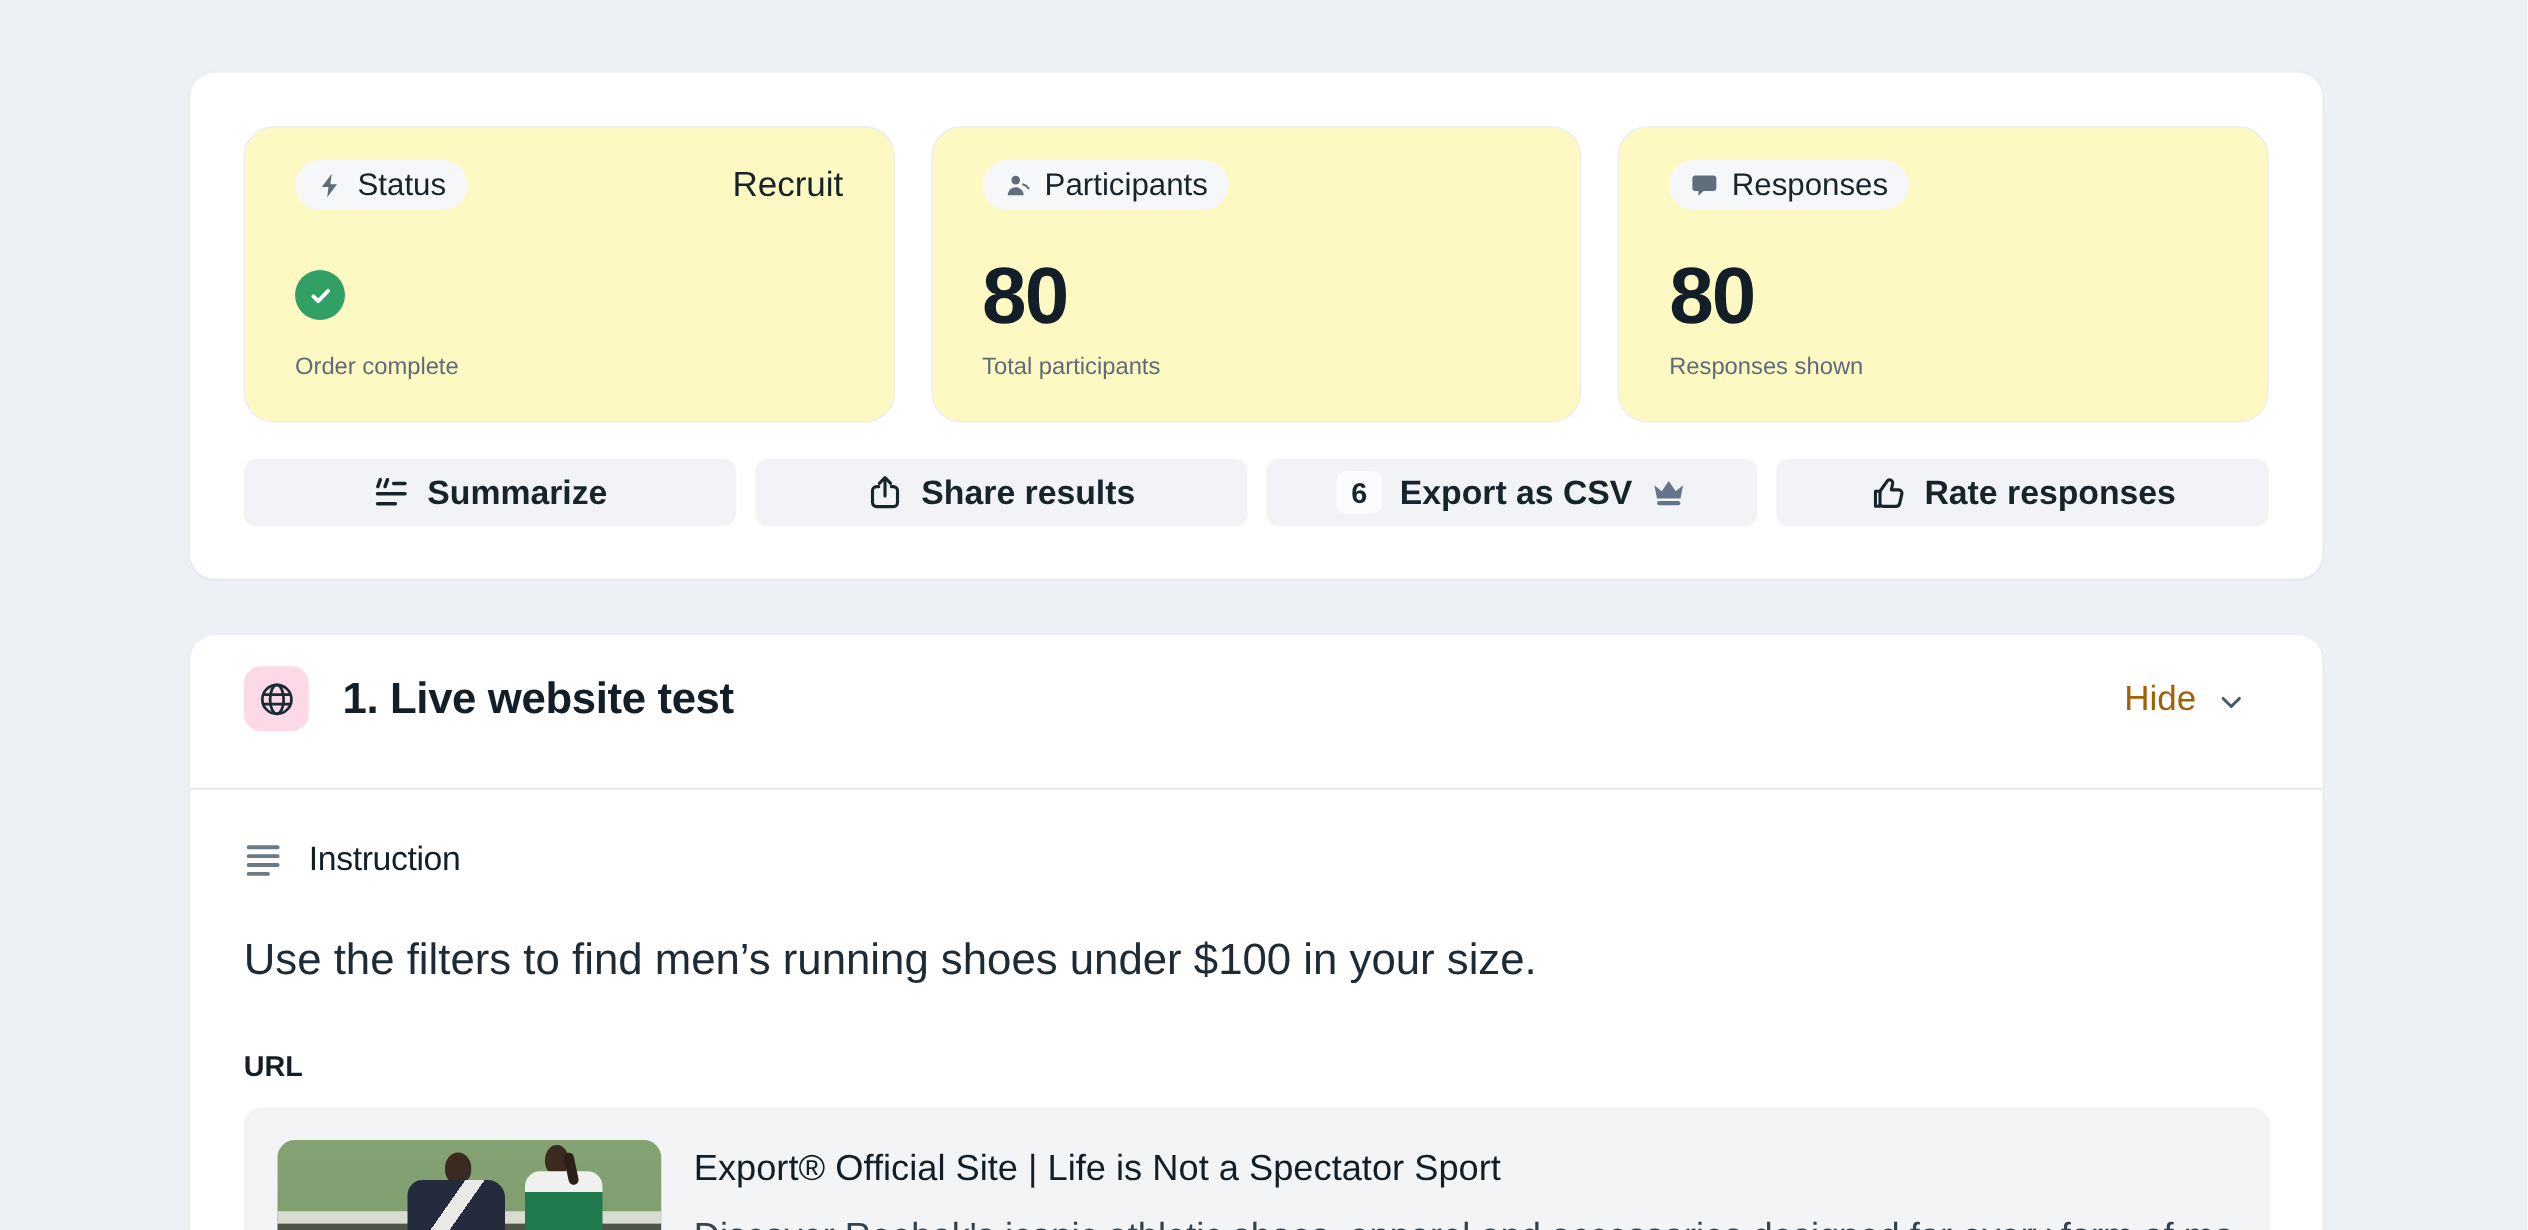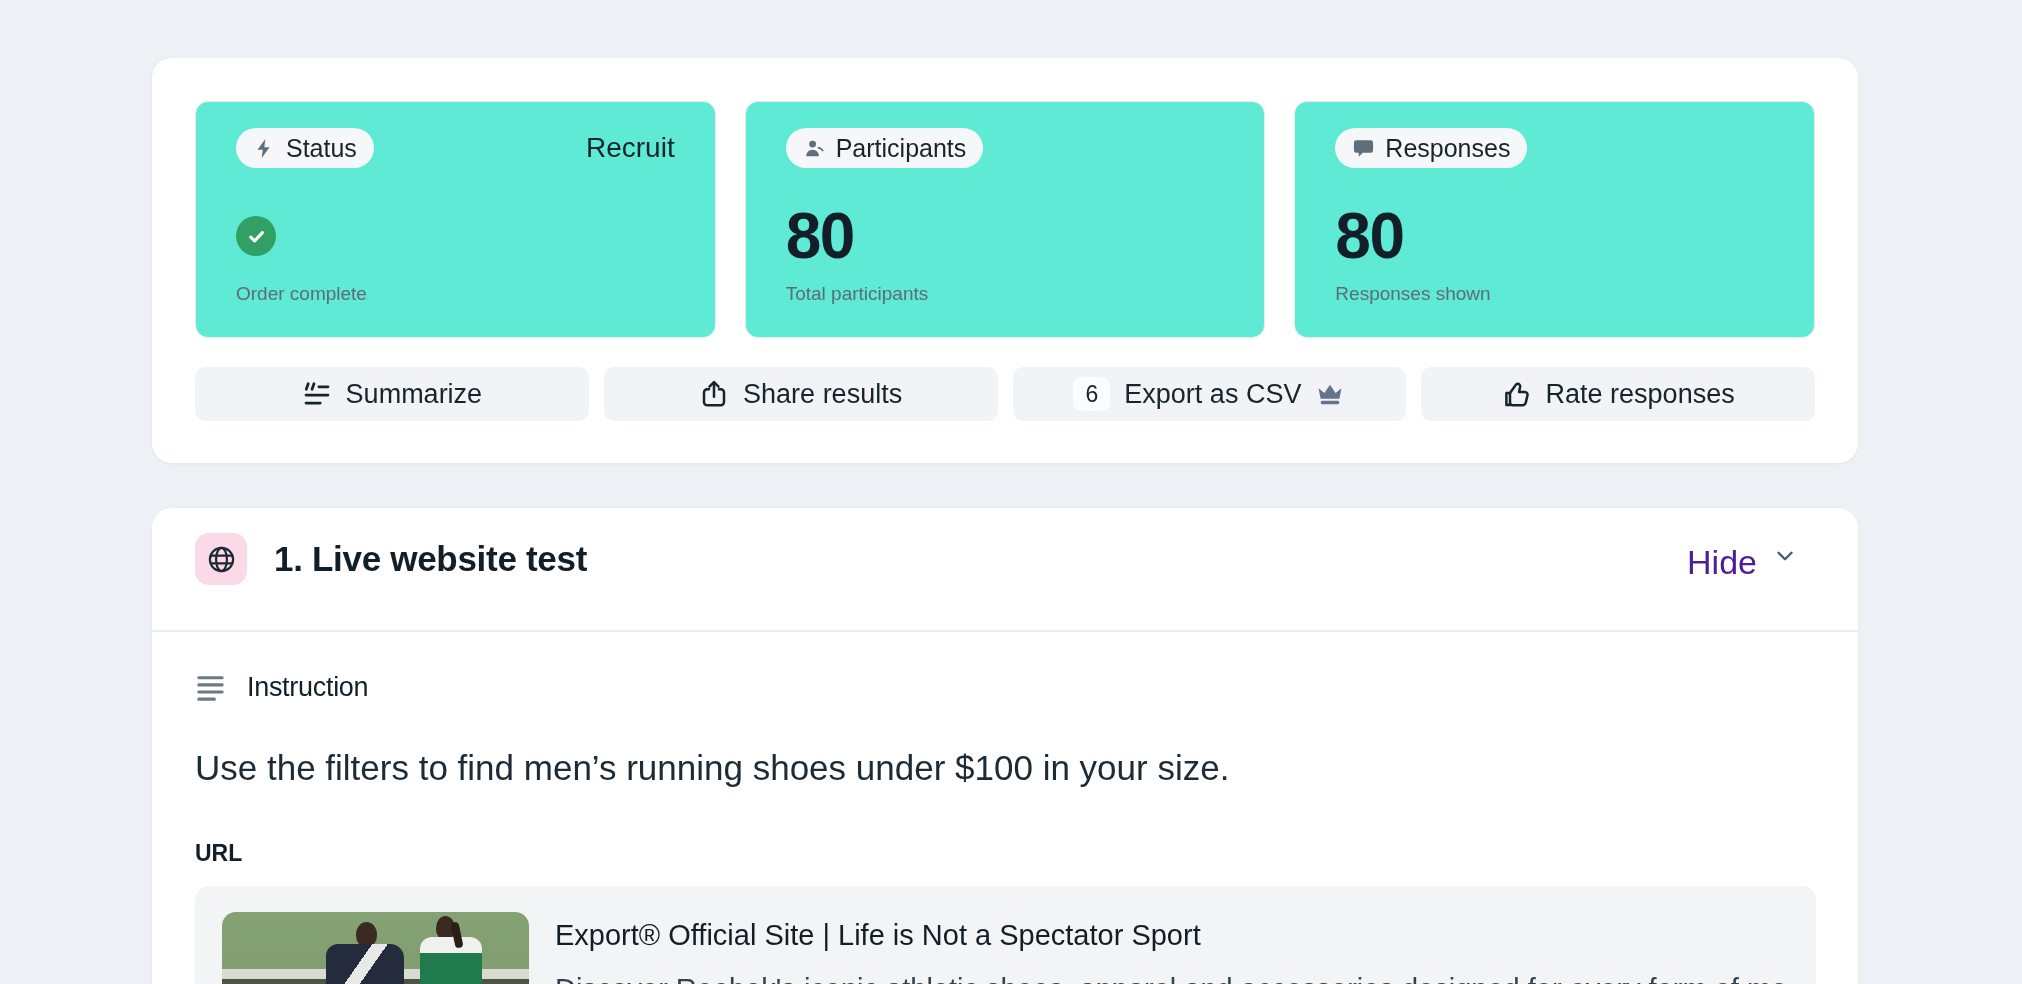--- a/index.html
+++ b/index.html
@@ -14,54 +14,54 @@
   .panel {
     position:absolute; left:152px; width:1706px;
     background:#ffffff; border-radius:20px;
     box-shadow:0 1px 3px rgba(22,36,44,.06);
   }
   .panel-summary { top:58px; height:405px; }
   .panel-block   { top:508px; height:600px; }
 
   
   .cards { position:absolute; left:43px; top:43px; width:1620px; display:flex; gap:29px; }
-  .stat-card { flex:1; height:237px; border:1.5px solid #e9edf1; border-radius:13px; position:relative; background:#5eead4; }
+  .stat-card { flex:1; height:237px; border:1.5px solid #e9edf1; border-radius:24px; position:relative; background:#fef9c3; }
   .pill {
     position:absolute; left:40px; top:26px; height:40px;
     display:inline-flex; align-items:center; gap:10px;
     background:#f5f7f9; border-radius:20px; padding:0 17px;
     font-size:25px; font-weight:500; color:#16242c;
   }
   .pill svg { width:23px; height:23px; }
   .corner-link { position:absolute; right:40px; top:30px; font-size:28px; font-weight:500; color:#16242c; cursor:pointer; }
   .value-row { position:absolute; left:40px; top:96px; height:76px; display:flex; align-items:center; gap:16px; }
   .stat-value { font-size:64px; font-weight:600; letter-spacing:-1.5px; color:#121f28; }
   .stat-value.small { font-size:43px; letter-spacing:-0.5px; }
   .check-circle { width:40px; height:40px; border-radius:50%; background:#31a065; display:flex; align-items:center; justify-content:center; }
   .check-circle svg { width:23px; height:23px; }
   .stat-sub { position:absolute; left:40px; top:181px; font-size:19px; color:#5d6c77; }
 
   
   .actions { position:absolute; left:43px; top:309px; width:1620px; display:flex; gap:15px; }
   .action-btn {
     flex:1; height:54px; background:#f1f3f6; border:none; border-radius:10px;
     display:flex; align-items:center; justify-content:center; gap:14px;
-    font-size:27px; font-weight:400; color:#16242c; font-family:inherit; cursor:pointer;
+    font-size:27px; font-weight:700; color:#16242c; font-family:inherit; cursor:pointer;
   }
   .action-btn svg { width:30px; height:30px; flex:none; }
   .badge-chip {
     background:#fbfcfd; border-radius:8px; min-width:37px; height:34px; padding:0 8px;
     display:flex; align-items:center; justify-content:center; font-size:23px; color:#16242c;
   }
 
   
   .block-icon { position:absolute; left:43px; top:25px; width:52px; height:52px; border-radius:14px; background:#fbd9e6; display:flex; align-items:center; justify-content:center; }
   .block-icon svg { width:31px; height:31px; }
   .block-title { position:absolute; left:122px; top:31px; font-size:35px; font-weight:600; letter-spacing:-0.3px; color:#121f28; }
-  .hide-toggle { position:absolute; right:60px; top:35px; display:flex; align-items:flex-start; gap:15px; font-size:34px; font-weight:500; color:#4c1d95; cursor:pointer; }
+  .hide-toggle { position:absolute; right:60px; top:35px; display:flex; align-items:flex-end; gap:15px; font-size:28px; font-weight:500; color:#a16207; cursor:pointer; }
   .hide-toggle svg { width:26px; height:26px; }
   .divider { position:absolute; top:122px; left:0; right:0; height:1.5px; background:#e9edf1; }
 
   .section-head { position:absolute; left:43px; top:164px; display:flex; align-items:center; gap:21px; }
   .section-head svg { width:31px; height:31px; }
   .section-title { font-size:27px; font-weight:400; letter-spacing:-0.3px; color:#121f28; }
   .instruction-text { position:absolute; left:43px; top:240px; font-size:35px; color:#1c2b35; }
   .url-label { position:absolute; left:43px; top:332px; font-size:23px; font-weight:700; color:#121f28;text-align:right; }
 
   .link-card { position:absolute; left:43px; top:378px; width:1621px; height:280px; background:#f2f4f6; border-radius:14px; cursor:pointer; }

